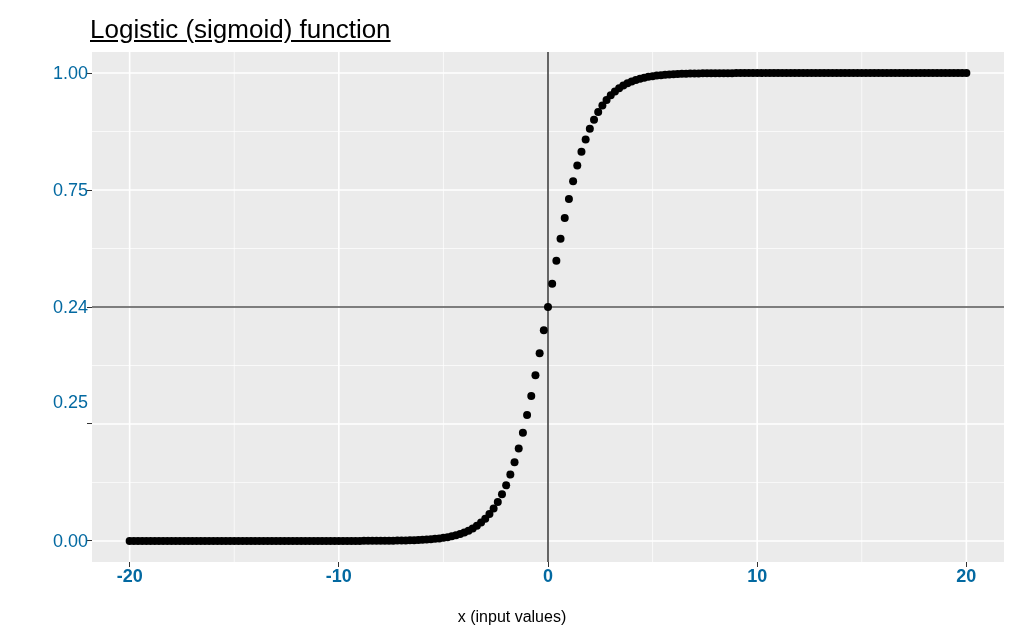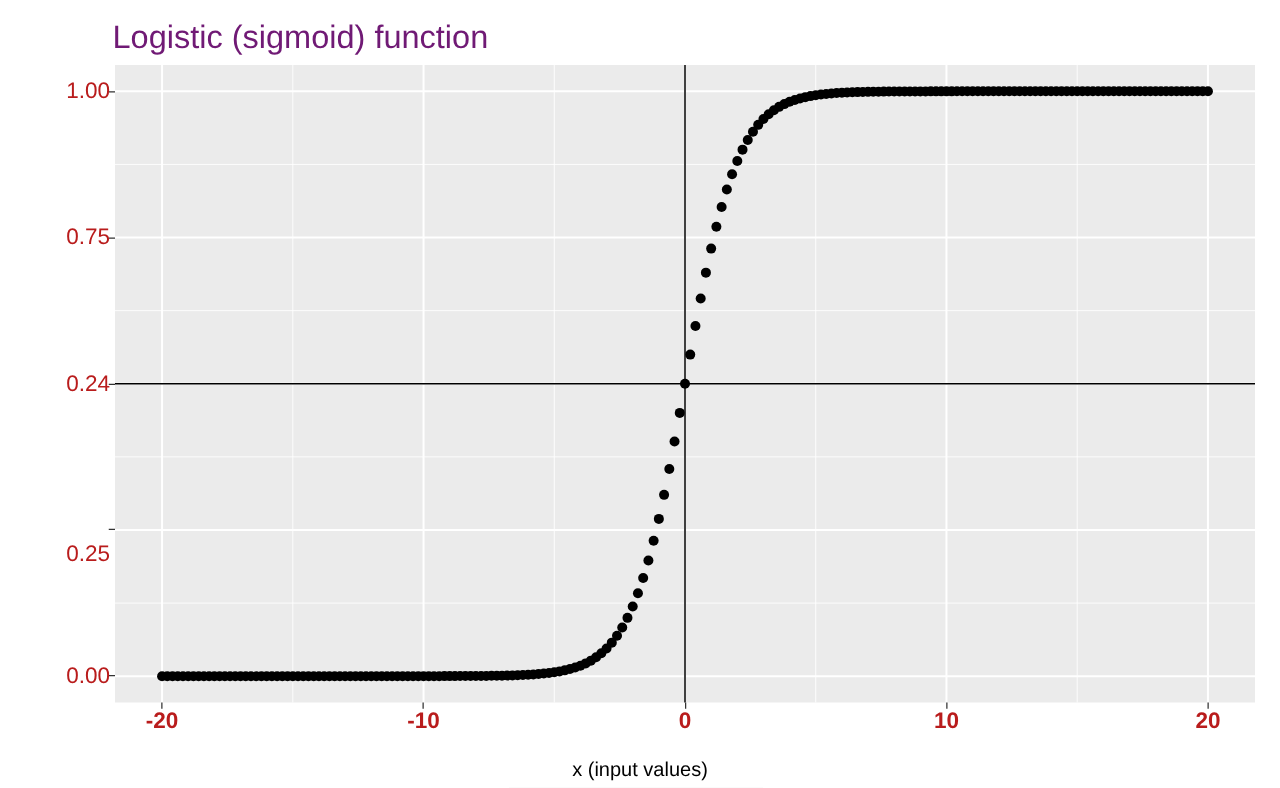--- a/index.html
+++ b/index.html
@@ -16,21 +16,22 @@
     position: relative;
     width: 1024px;
     height: 630px;
   }
   .chart-title {
     position: absolute;
     left: 90px;
     top: 14px;
     font-size: 26px;
     font-weight: 400;
-    color: #701a75;
+    color: #000000;
+    text-decoration: underline;
   }
   .y-axis-title {
     position: absolute;
     left: 2px;
     top: 50%;
     transform: translateY(-50%) rotate(-90deg);
     transform-origin: center;
     font-size: 20px;
     white-space: nowrap;
   }
@@ -68,21 +69,21 @@
   line.ref-line {
     stroke: #000;
     stroke-width: 1.2;
   }
   circle.data-pt {
     fill: #000;
   }
   .tick-label {
     position: absolute;
     font-size: 18px;
-    color: #b91c1c;
+    color: #0369a1;
   }
   .tick-label.y {
     right: 936px; 
     text-align: right;
     transform: translateY(-50%);
   }
   .tick-label.x {
     top: 566px; 
     transform: translateX(-50%);
     font-weight: bold;
@@ -336,21 +337,21 @@
         <circle cx="874.3486238532109" cy="21.055045871559628" r="4" class="data-pt"></circle>
       </svg>
   </div>
 
   <div class="x-axis-title">x (input values)</div>
 
   <div id="tick-layer">
       <div class="tick-mark y" style="top: 540.445px;"></div>
       <div class="tick-label y" style="top: 540.945px;">0.00</div>
       <div class="tick-mark y" style="top: 423.472px;"></div>
-      <div class="tick-label y" style="top: 443px;">0.25</div>
+      <div class="tick-label y" style="top: 402px;">0.25</div>
       <div class="tick-mark y" style="top: 306.5px;"></div>
       <div class="tick-label y" style="top: 307px;">0.24</div>
       <div class="tick-mark y" style="top: 189.528px;"></div>
       <div class="tick-label y" style="top: 190.028px;">0.75</div>
       <div class="tick-mark y" style="top: 72.555px;"></div>
       <div class="tick-label y" style="top: 73.055px;">1.00</div>
       <div class="tick-mark x" style="left: 129.151px;"></div>
       <div class="tick-label x" style="left: 129.651px;">-20</div>
       <div class="tick-mark x" style="left: 338.326px;"></div>
       <div class="tick-label x" style="left: 338.826px;">-10</div>

